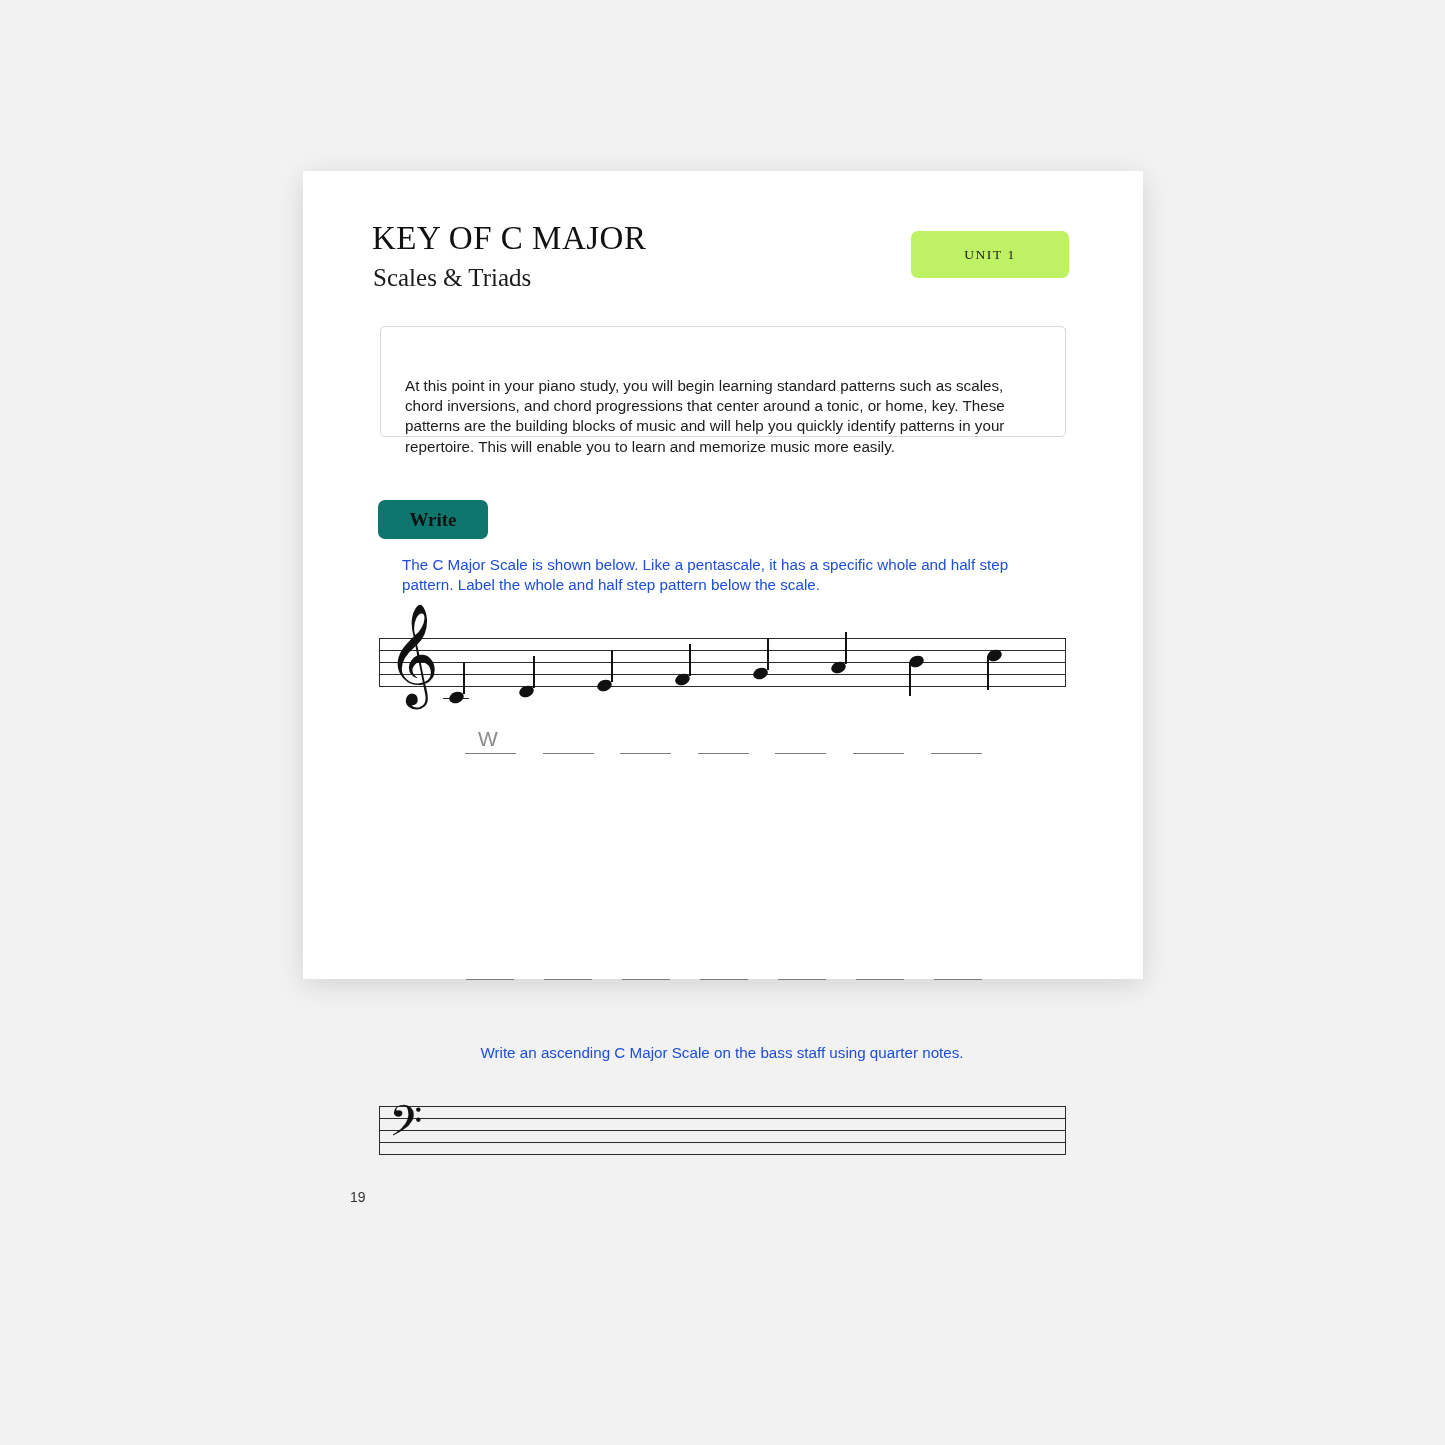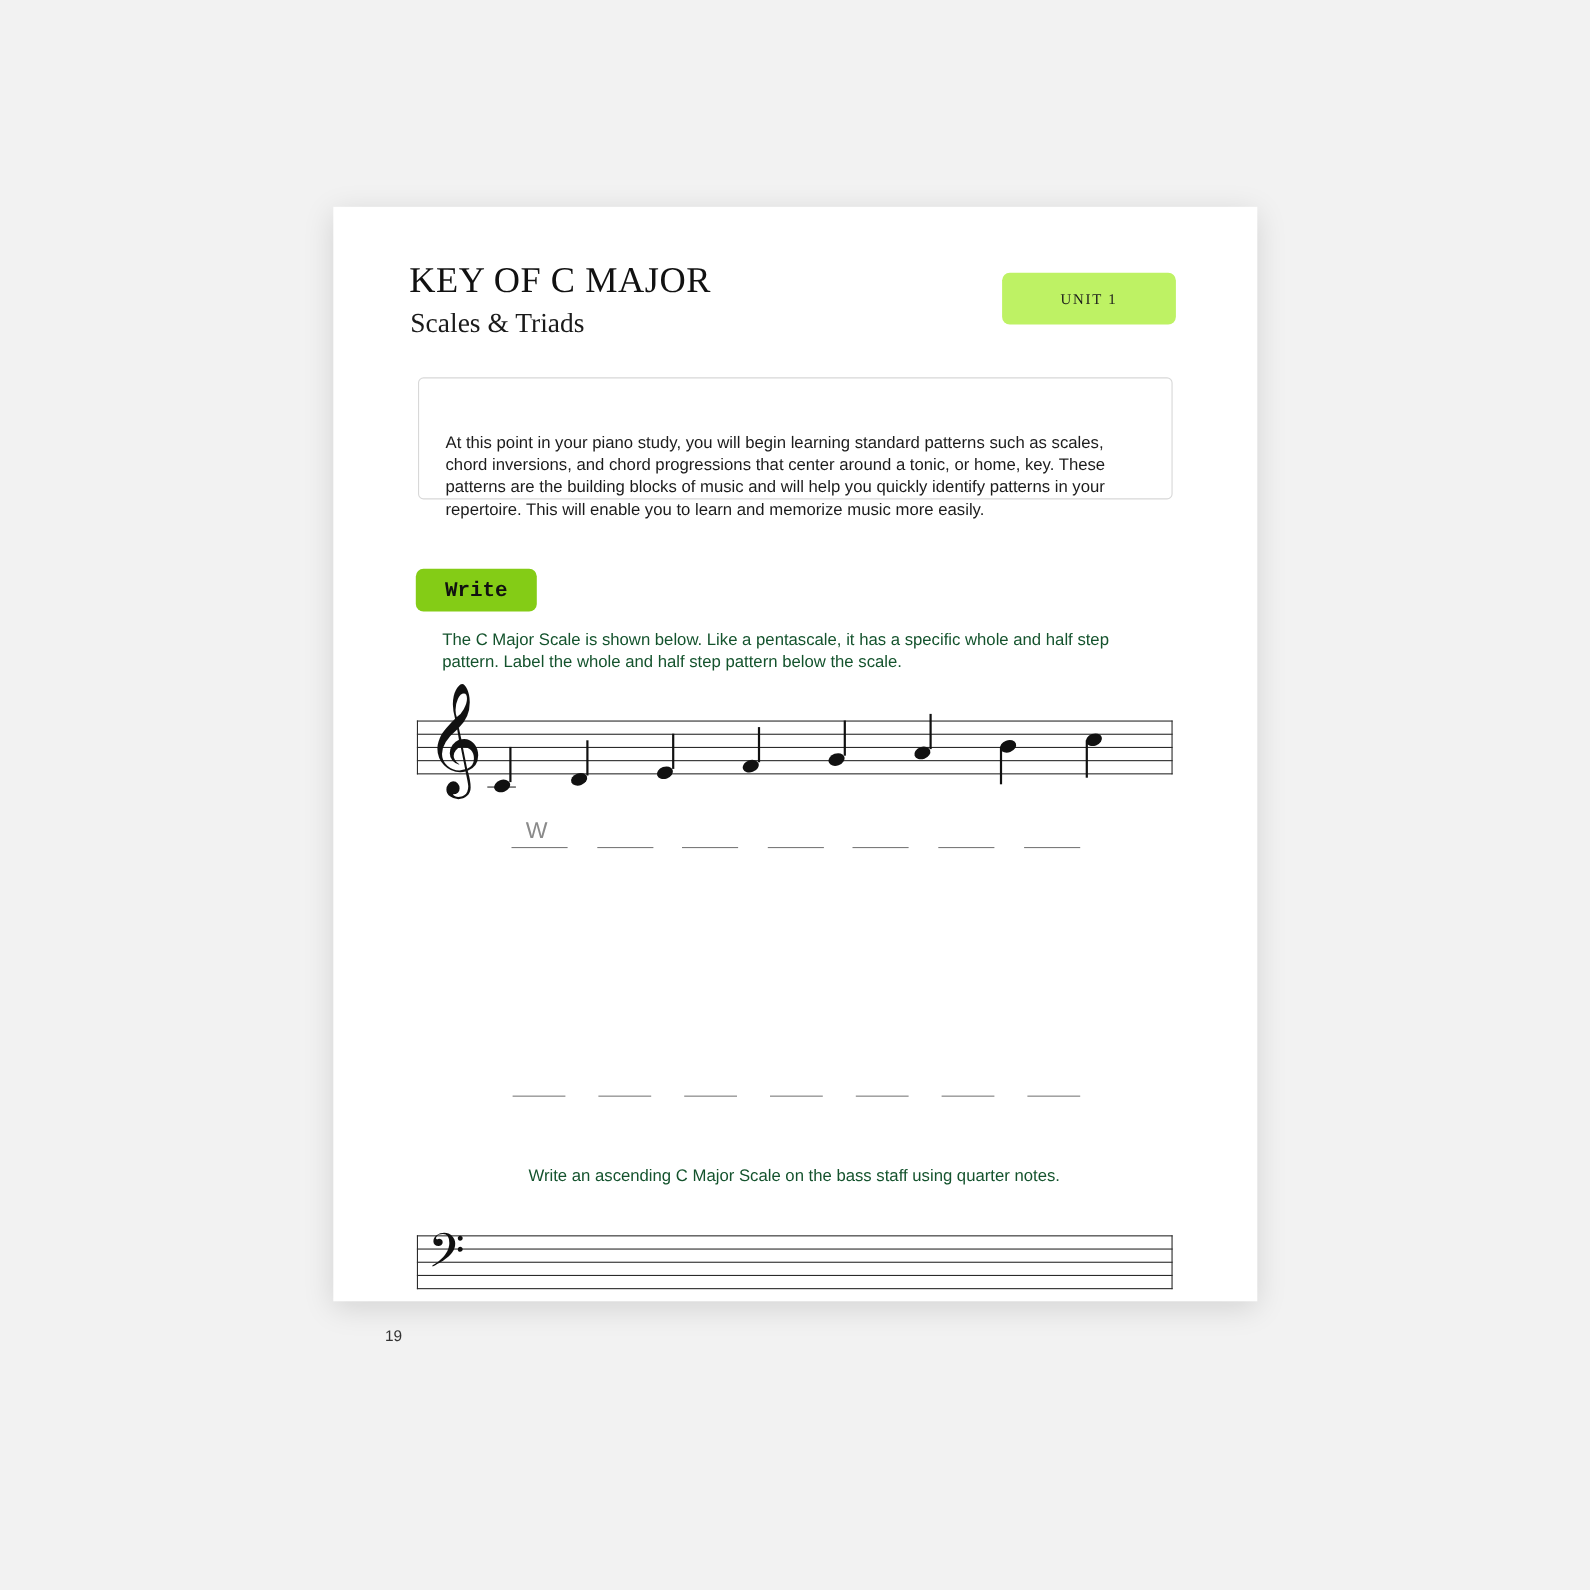--- a/index.html
+++ b/index.html
@@ -9,23 +9,23 @@
   body {
     width: 1445px;
     height: 1445px;
     background: #f2f2f2;
     font-family: "Liberation Sans", sans-serif;
     overflow: hidden;
   }
   .page {
     position: absolute;
     left: 303px;
-    top: 188px;
+    top: 171px;
     width: 840px;
-    height: 995px;
+    height: 808px;
     background: #ffffff;
     box-shadow: 0 6px 26px rgba(0,0,0,0.13);
   }
   .inner {
     position: absolute;
     left: 0; top: 0; right: 0; bottom: 0;
   }
 
   
   .title {
@@ -87,35 +87,35 @@
     margin-top: 32px;
   }
 
   
   .write-badge {
     position: absolute;
     left: 75px;
     top: 329px;
     width: 110px;
     height: 39px;
-    background: #84cc16;
+    background: #0f766e;
     border-radius: 7px;
     display: flex;
     align-items: center;
     justify-content: center;
-    font-family: Liberation Mono, monospace;
+    font-family: Liberation Serif, serif;
     font-weight: bold;
     font-size: 19px;
     color: #111;
   }
   .para {
     position: absolute;
     font-size: 15.2px;
     line-height: 20.2px;
-    color: #14532d;
+    color: #1d4ed8;
   }
   .p1 { left: 99px; top: 384px; width: 650px; }
   .p2 { left: 99px; top: 644px; width: 640px; }
   .p3 { left: 99px; top: 872px; width: 640px; text-align: center; }
 
   
   .staff {
     position: absolute;
     left: 76px;
     width: 687px;

